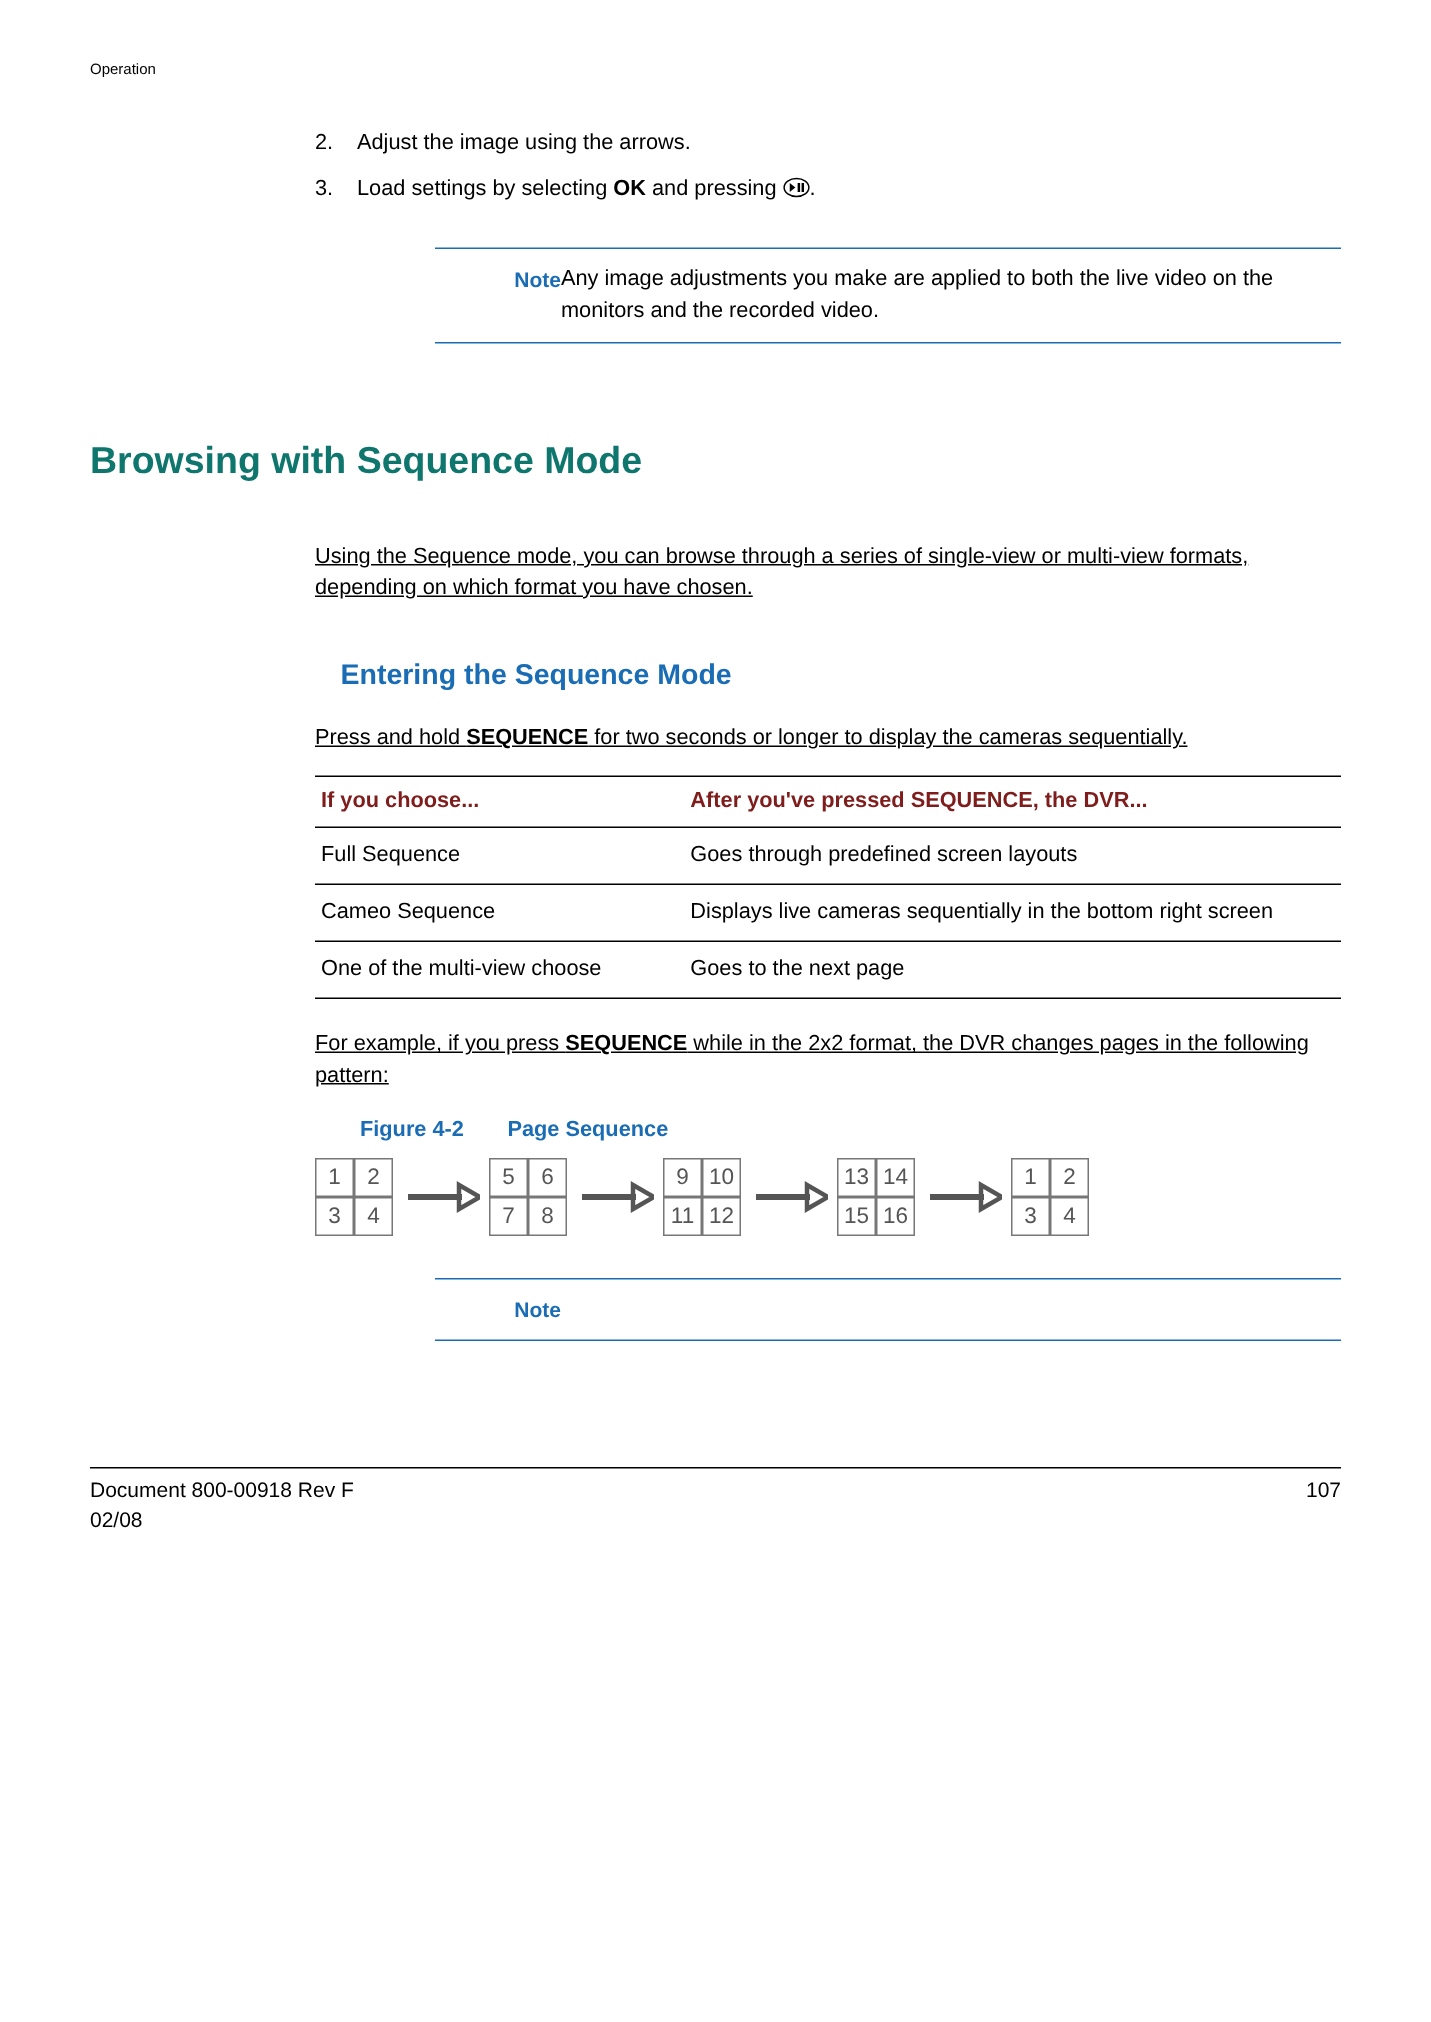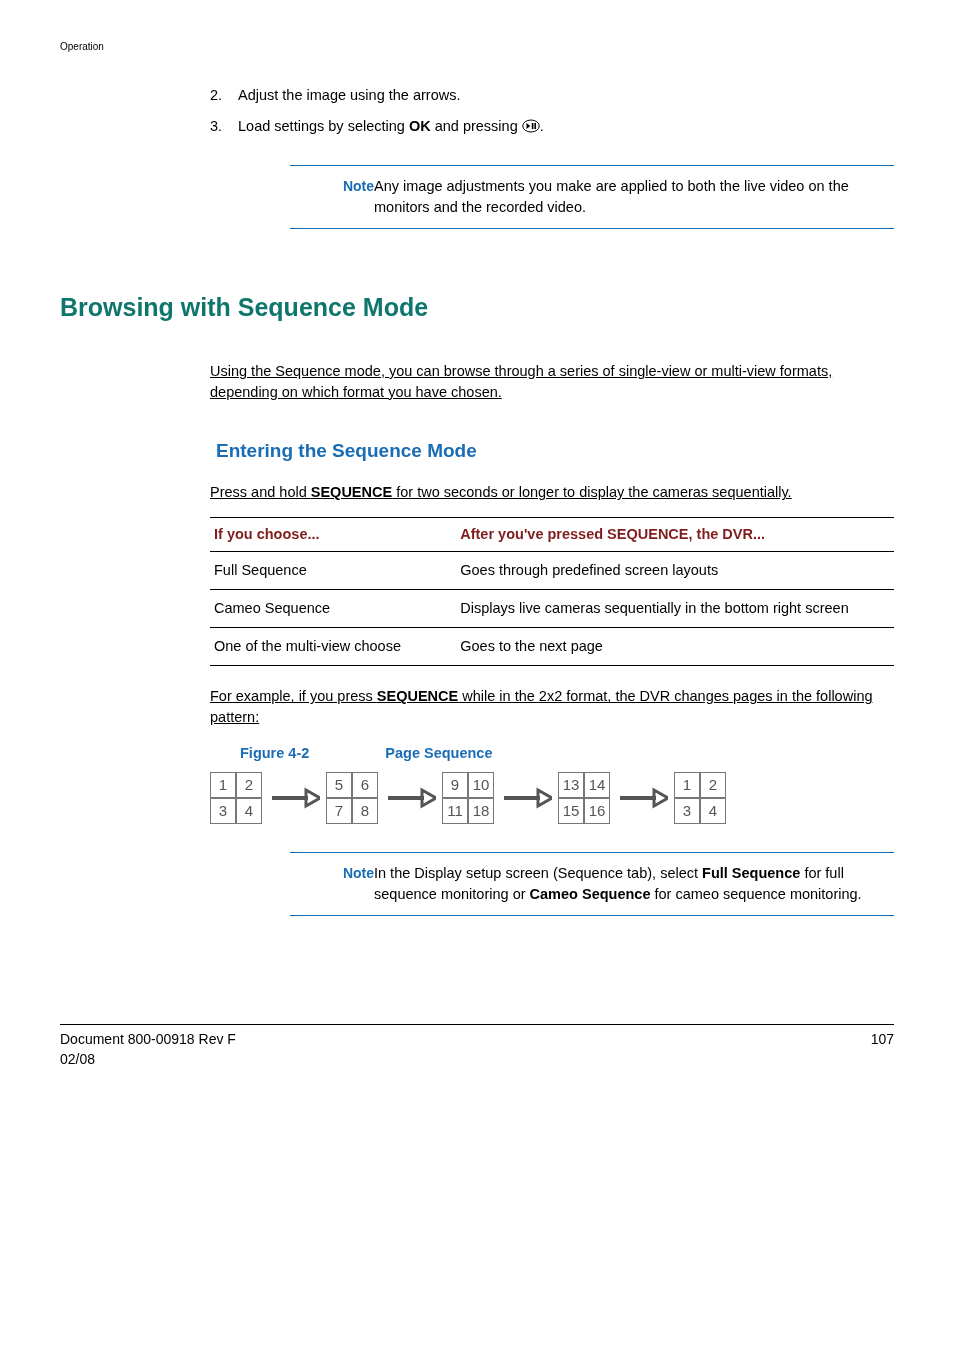--- a/index.html
+++ b/index.html
@@ -53,21 +53,21 @@
   h1.section-heading {
     color: #0f766e;
     font-size: 25px;
     font-weight: bold;
     margin: 60px 0 36px 0;
   }
   h2.subheading {
     color: #1a6db5;
     font-size: 19px;
     font-weight: bold;
-    margin: 34px 0 18px 6px;
+    margin: 34px 0 18px 17px;
   }
   .body-para {
     margin-bottom: 14px;
     text-decoration: underline;
   }
   table.defs {
     width: 100%;
     border-collapse: collapse;
     margin: 12px 0 20px 0;
   }
@@ -85,21 +85,21 @@
     padding: 8px 4px;
     vertical-align: top;
   }
   table.defs th:first-child, table.defs td:first-child { width: 36%; }
   .figure-caption {
     color: #1a6db5;
     font-weight: bold;
     margin: 6px 0 8px 30px;
     font-size: 14.5px;
   }
-  .figure-caption .fignum { margin-right: 76px; }
+  .figure-caption .fignum { margin-right: 29px; }
   .sequence-row {
     display: flex;
     align-items: center;
     gap: 6px;
     margin-bottom: 18px;
   }
   .grid2x2 {
     display: grid;
     grid-template-columns: 26px 26px;
     grid-template-rows: 26px 26px;
@@ -108,21 +108,21 @@
     border: 1px solid #777;
     display: flex;
     align-items: center;
     justify-content: center;
     font-size: 15px;
     color: #555;
     background: #fff;
   }
   .arrow-svg { width: 52px; height: 30px; flex-shrink: 0; }
   .footer {
-    margin-top: 108px;
+    margin-top: 84px;
     border-top: 1px solid #000;
     padding-top: 4px;
     display: flex;
     justify-content: space-between;
     font-size: 14px;
   }
 </style>
 </head>
 <body>
 
@@ -214,21 +214,21 @@
       <div class="cell">8</div>
     </div>
     <svg class="arrow-svg" viewBox="0 0 52 30">
         <line x1="4" y1="15" x2="40" y2="15" stroke="#555" stroke-width="4"></line>
         <polygon points="38,7 52,15 38,23" fill="none" stroke="#555" stroke-width="3"></polygon>
       </svg>
     <div class="grid2x2">
       <div class="cell">9</div>
       <div class="cell">10</div>
       <div class="cell">11</div>
-      <div class="cell">18</div>
+      <div class="cell">12</div>
     </div>
     <svg class="arrow-svg" viewBox="0 0 52 30">
         <line x1="4" y1="15" x2="40" y2="15" stroke="#555" stroke-width="4"></line>
         <polygon points="38,7 52,15 38,23" fill="none" stroke="#555" stroke-width="3"></polygon>
       </svg>
     <div class="grid2x2">
       <div class="cell">13</div>
       <div class="cell">14</div>
       <div class="cell">15</div>
       <div class="cell">16</div>
@@ -242,23 +242,20 @@
       <div class="cell">2</div>
       <div class="cell">3</div>
       <div class="cell">4</div>
     </div>
   </div>
 
 
   <div class="note-box" style="margin-bottom:10px;">
     <div class="note-row">
       <div class="note-label">Note</div>
-      <div class="note-text">
-        <span>In the Display setup screen (Sequence tab), select </span><b>Full Sequence</b><span> for full sequence monitoring or </span><b>Cameo Sequence</b><span> for cameo sequence monitoring.</span>
-      </div>
     </div>
   </div>
 </div>
 
 <div class="footer">
   <div>
     <div>Document 800-00918 Rev F</div>
     <div>02/08</div>
   </div>
   <div>107</div>

